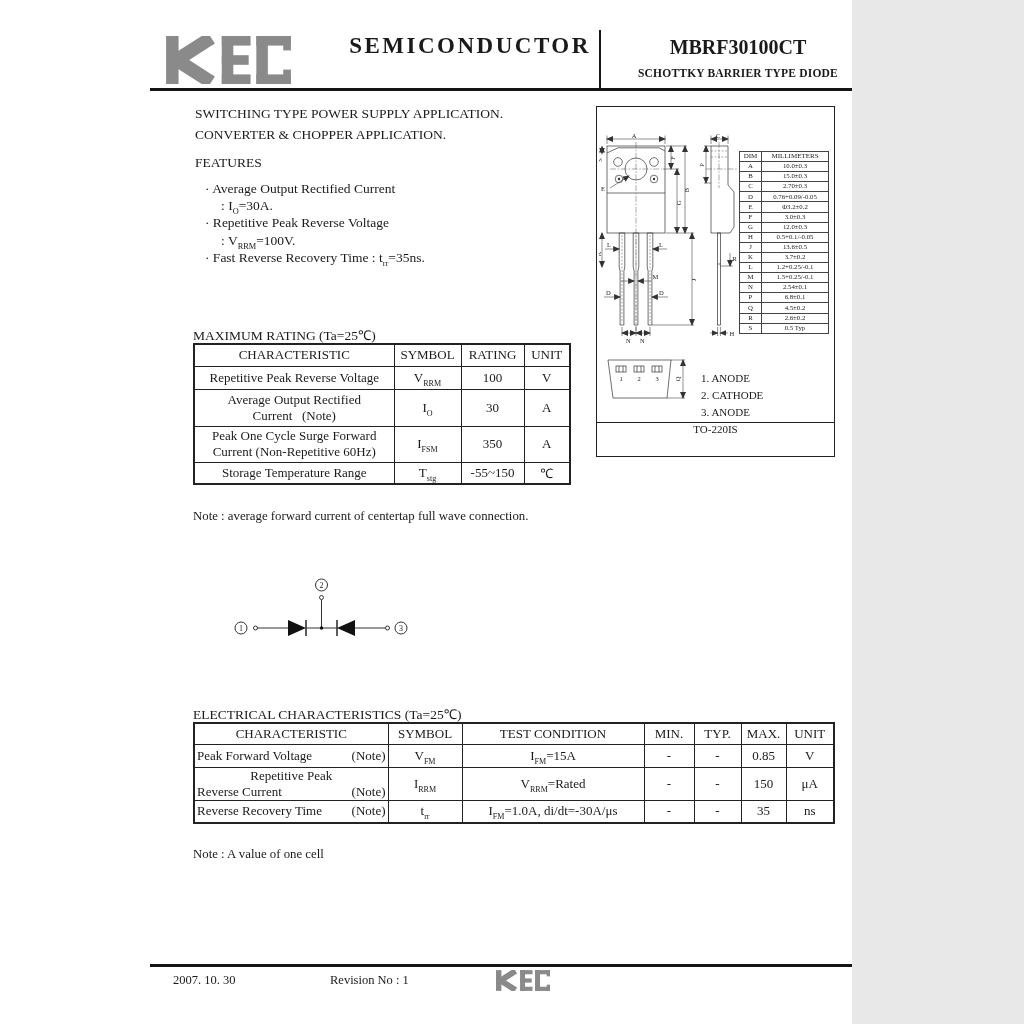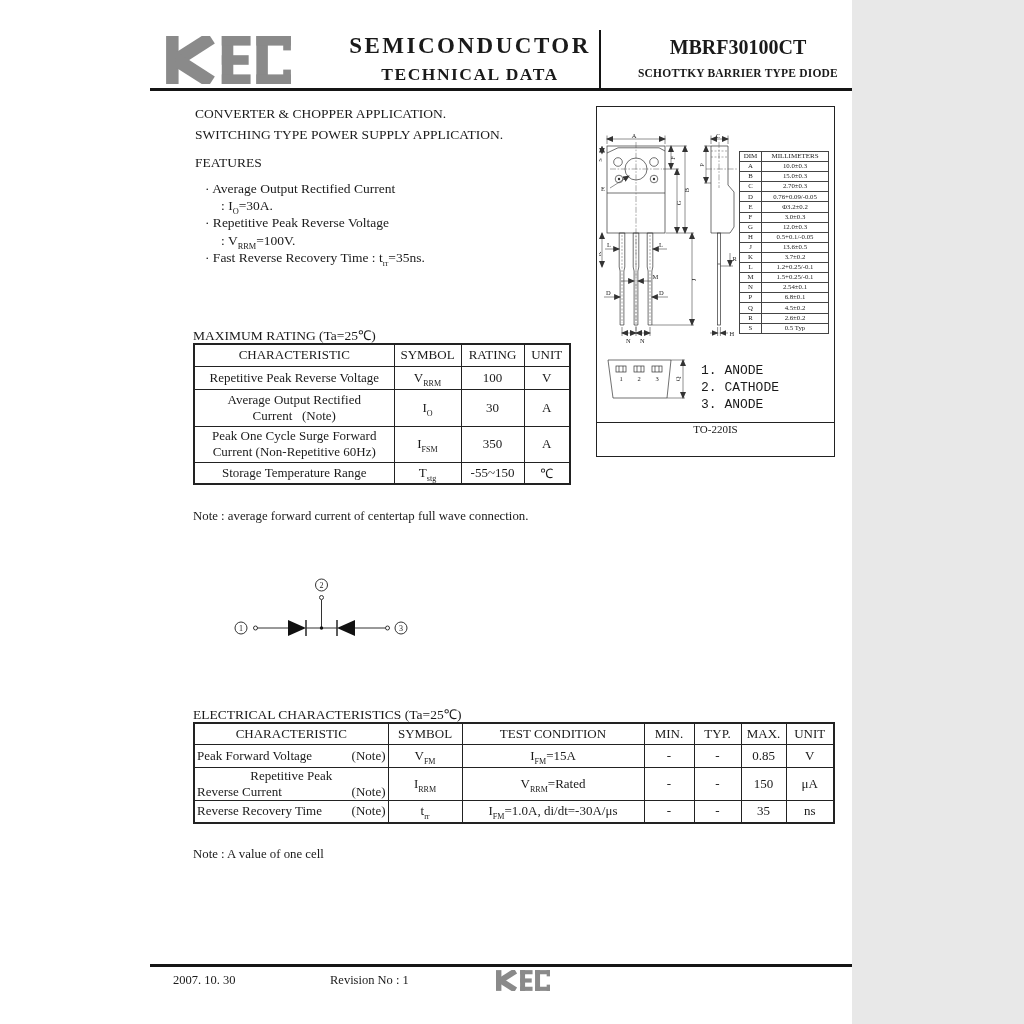--- a/index.html
+++ b/index.html
@@ -23,21 +23,21 @@
   .feat-line.indent{padding-left:26px;}
   sub{font-size:0.62em;line-height:0;}
   
   .pkg-box{left:596px;top:106px;width:237px;height:349px;border:1.5px solid #222;}
   .dim-table{position:absolute;left:142px;top:44px;border-collapse:collapse;font-family:Liberation Serif, serif;}
   .dim-table th,.dim-table td{border:1px solid #444;font-size:6.8px;font-weight:normal;
       text-align:center;padding:0 2px;height:9.1px;line-height:1;white-space:nowrap;}
   .dim-table th{font-size:7px;}
   .dim-col{width:17px;}
   .mm-col{width:62px;}
-  .pin-labels{position:absolute;left:104px;top:255px;font-size:13px;line-height:17px;font-family:Liberation Mono, monospace;}
+  .pin-labels{position:absolute;left:104px;top:263px;font-size:11px;line-height:17px;}
   .pkg-name-row{position:absolute;left:0;bottom:0;width:100%;height:33px;border-top:1.5px solid #222;
       display:flex;justify-content:center;font-size:11px;}
   
   .title{font-size:13.5px;}
   table.spec{border-collapse:collapse;table-layout:fixed;}
   table.spec td{border:1px solid #222;font-size:13px;text-align:center;padding:0 2px;vertical-align:middle;}
   table.spec{border:2px solid #222;}
   td.char{text-align:left;padding-left:9px;padding-right:6px;}
   .pre{white-space:pre;}
   .line-flex{display:flex;justify-content:space-between;}
@@ -70,35 +70,34 @@
       <rect x="94" y="0" width="12" height="50"></rect>
       <rect x="94" y="0" width="36" height="10"></rect>
       <rect x="94" y="40" width="36" height="10"></rect>
       <rect x="122" y="0" width="8" height="15"></rect>
       <rect x="122" y="35" width="8" height="15"></rect>
     </g>
   </svg>
 
   <div class="abs hdr-center">
     <div class="hdr-title">SEMICONDUCTOR</div>
-    <div class="hdr-sub">TECHNICAL DATA</div>
   </div>
 
   <div class="abs hdr-divider"></div>
 
   <div class="abs hdr-right">
     <div class="part-number">MBRF30100CT</div>
     <div class="part-desc">SCHOTTKY BARRIER TYPE DIODE</div>
   </div>
 
   <div class="abs hdr-rule"></div>
 
   <div class="abs apps">
+    <div>SWITCHING TYPE POWER SUPPLY APPLICATION.</div>
     <div>CONVERTER &amp; CHOPPER APPLICATION.</div>
-    <div>SWITCHING TYPE POWER SUPPLY APPLICATION.</div>
   </div>
 
   <div class="abs features">
     <div class="features-title">FEATURES</div>
     <div class="feat-line"><span>· Average Output Rectified Current</span></div>
     <div class="feat-line indent"><span>: I</span><sub>O</sub><span>=30A.</span></div>
     <div class="feat-line"><span>· Repetitive Peak Reverse Voltage</span></div>
     <div class="feat-line indent"><span>: V</span><sub>RRM</sub><span>=100V.</span></div>
     <div class="feat-line"><span>· Fast Reverse Recovery Time : t</span><sub>rr</sub><span>=35ns.</span></div>
   </div>

